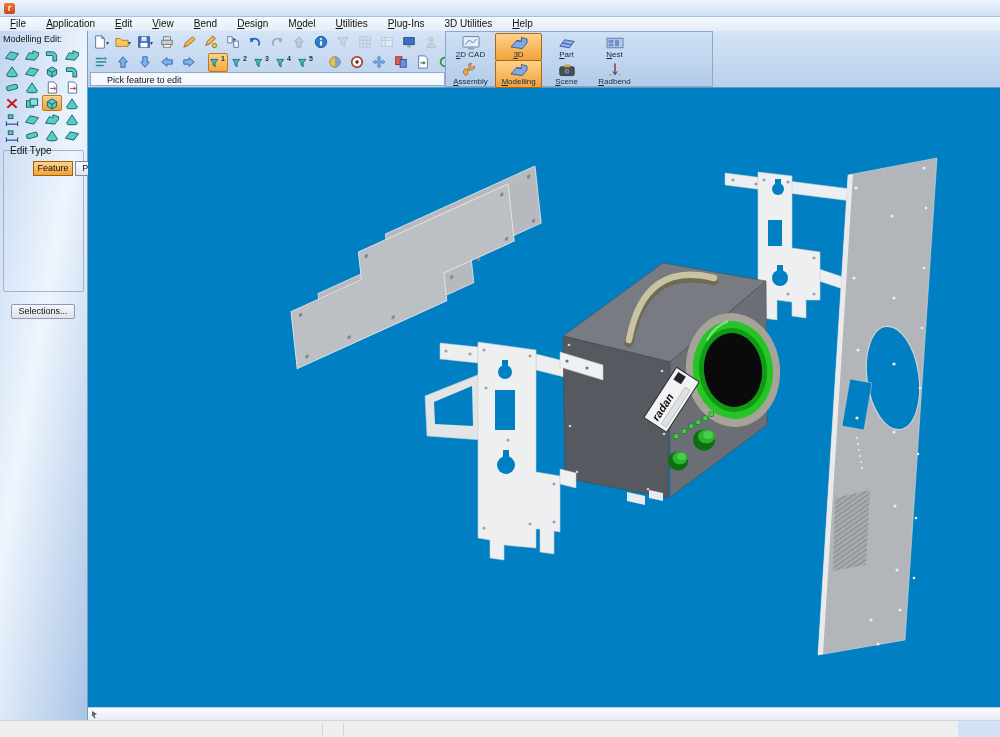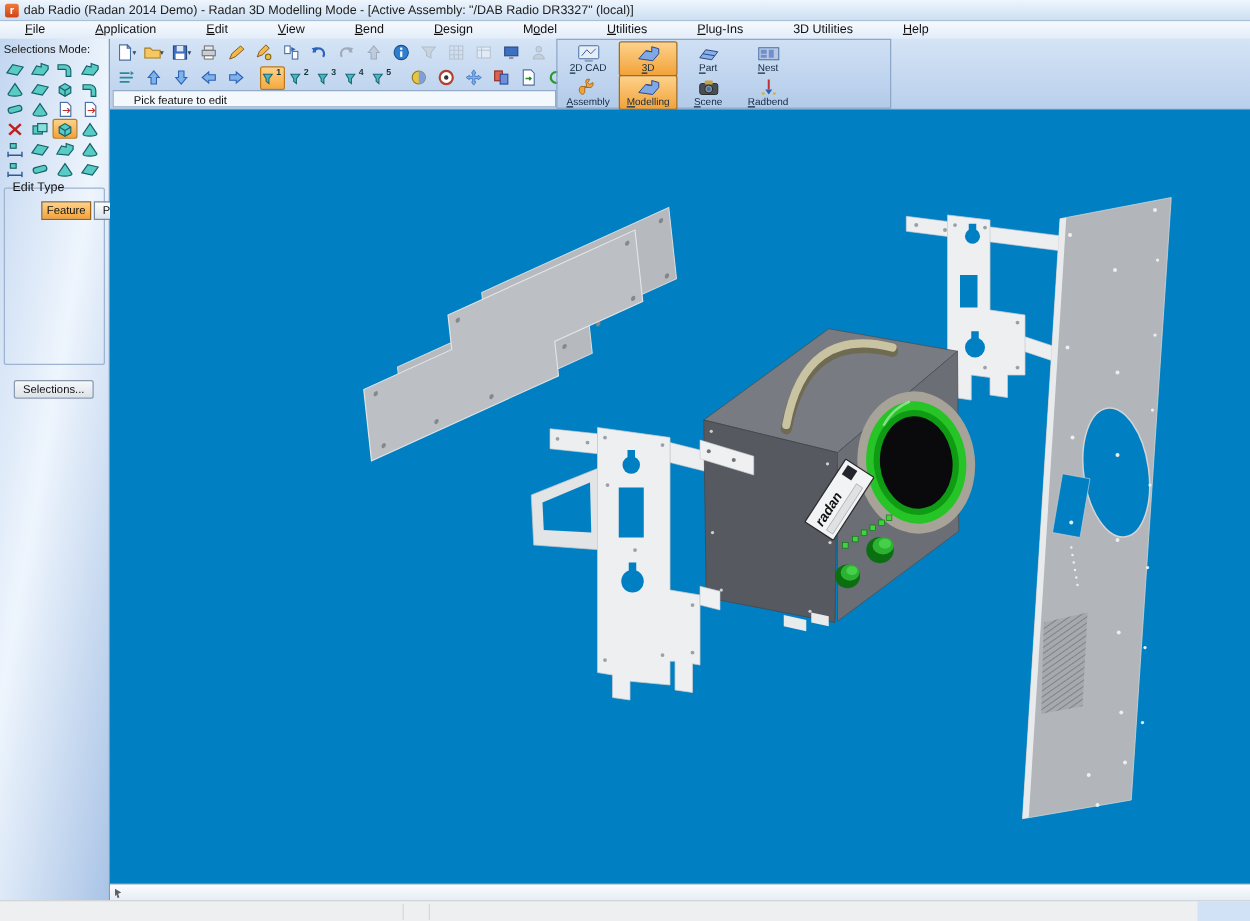--- a/index.html
+++ b/index.html
@@ -7,21 +7,21 @@
        background:#dfe9f6;overflow:hidden;user-select:none;}
   
   .titlebar{position:absolute;left:0;top:0;width:1000px;height:17px;
     background:linear-gradient(#eef5fd,#cddff2);border-bottom:1px solid #a9bfd9;
     display:flex;align-items:center;padding-left:4px;box-sizing:border-box;font-size:10px;color:#1c1c1c;}
   .app-icon{width:11px;height:11px;border-radius:2px;background:linear-gradient(#f07a3a,#cf4416);
     color:#fff;font-size:9px;font-weight:bold;line-height:11px;text-align:center;margin-right:4px;}
   
   .menubar{position:absolute;left:0;top:17px;width:1000px;height:14px;
     background:linear-gradient(#f6fafe,#e2ecf8);display:flex;align-items:center;font-size:10px;color:#111;}
-  .menu-item{padding:0 20px;height:14px;line-height:14px;cursor:default;}
+  .menu-item{padding:0 10px;height:14px;line-height:14px;cursor:default;}
   .menu-item u{text-decoration:underline;}
   
   .toolzone{position:absolute;left:88px;top:31px;width:912px;height:57px;
     background:linear-gradient(#d5e4f6,#b9cfec);border-bottom:1px solid #6f93b8;box-sizing:border-box;}
   .tbrow{position:absolute;left:2px;display:flex;align-items:center;height:20px;}
   .tbrow.r1{top:1px;}
   .tbrow.r2{top:22px;height:18px;}
   .tbtn{position:relative;display:inline-flex;align-items:center;justify-content:center;
     width:18px;height:17px;margin:0 1px;border:1px solid transparent;border-radius:2px;}
   .tbtn .ic{width:14px;height:14px;}
@@ -78,21 +78,20 @@
     border-left:1px solid #d6d8da;border-right:1px solid #d6d8da;}
   .sb-seg-right{position:absolute;left:958px;top:0;width:42px;height:16px;background:#d2e2f6;}
 </style>
 </head>
 <body>
 
 <div id="app">
 
   <div class="titlebar">
     <div class="app-icon">r</div>
-    <span>dab Radio (Radan 2014 Demo) - Radan 3D Modelling Mode - [Active Assembly: "/DAB Radio DR3327" (local)]</span>
   </div>
 
   <div class="menubar" id="menubar">
       <span class="menu-item"><u>F</u>ile</span>
       <span class="menu-item"><u>A</u>pplication</span>
       <span class="menu-item"><u>E</u>dit</span>
       <span class="menu-item"><u>V</u>iew</span>
       <span class="menu-item"><u>B</u>end</span>
       <span class="menu-item"><u>D</u>esign</span>
       <span class="menu-item">M<u>o</u>del</span>
@@ -340,21 +339,21 @@
             <svg viewBox="0 0 24 20">
               <use href="#sym-radbend"></use>
             </svg>
             <div class="mlabel"><u>R</u>adbend</div>
           </div>
         </div>
       </div>
   </div>
 
   <div class="sidebar">
-    <div class="mm-label">Selections Mode:</div>
+    <div class="mm-label">Modelling Edit:</div>
     <div class="mm-grid" id="mmgrid">
         <div class="mm-cell">
           <svg viewBox="0 0 16 14">
             <use href="#sym-t-sheet"></use>
           </svg>
         </div>
         <div class="mm-cell">
           <svg viewBox="0 0 16 14">
             <use href="#sym-t-bend"></use>
           </svg>

